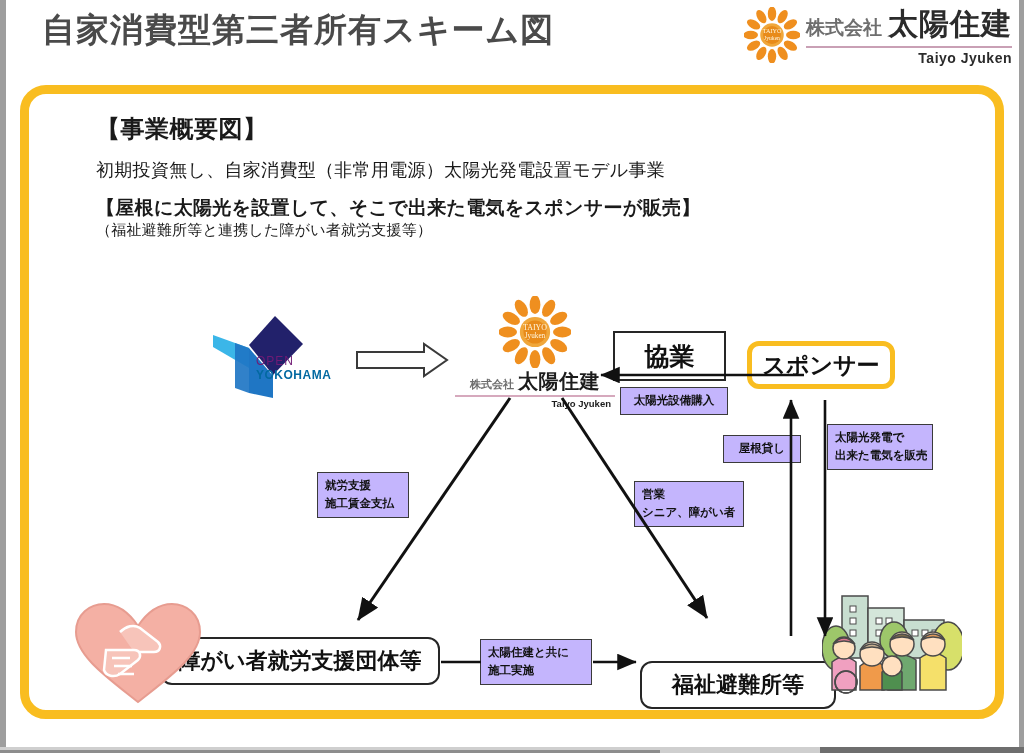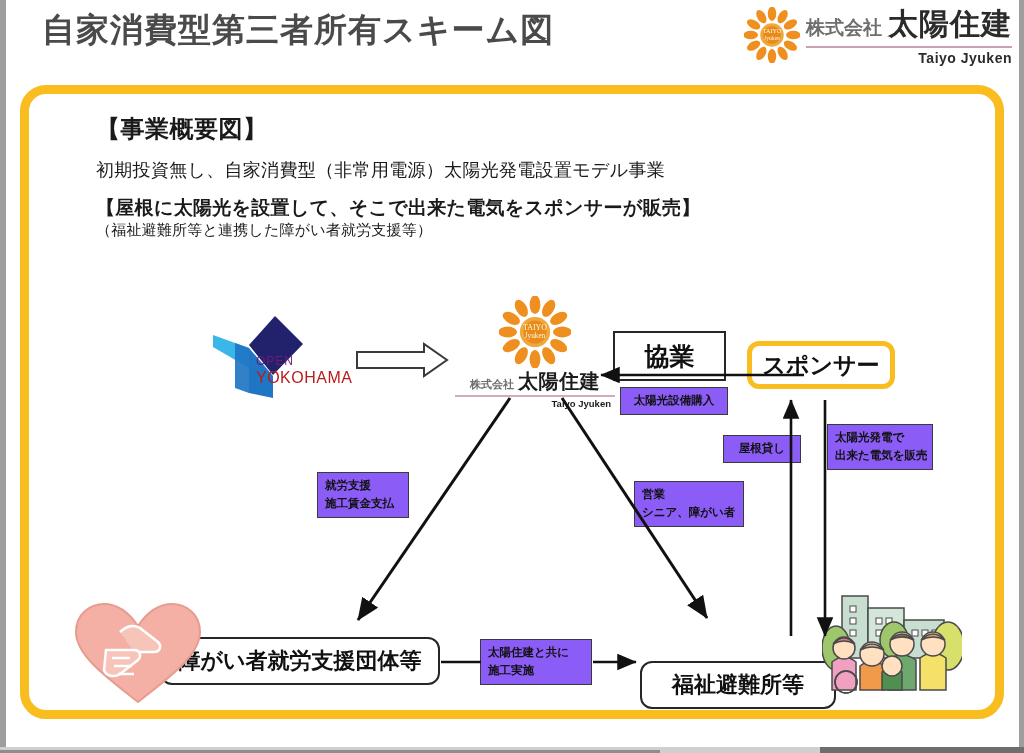--- a/index.html
+++ b/index.html
@@ -80,21 +80,21 @@
     border: 5px solid #f9bd20;
     border-radius: 12px;
     font-size: 23px;
     font-weight: 700;
   }
   .box.big { font-size: 25px; font-weight: 700; }
   .box.mid { font-size: 22px; font-weight: 700; }
   .lbl {
     position: absolute;
     box-sizing: border-box;
-    background: #8b5cf6;
+    background: #c4b5fd;
     border: 1.5px solid #3a3a3a;
     font-size: 11.5px;
     line-height: 1.55;
     color: #111;
     padding: 4px 7px;
     font-weight: 600;
     white-space: nowrap;
   }
   .lbl.center { text-align: center; }
 
@@ -103,21 +103,21 @@
   .center-logo .ct-row { display:flex; align-items:baseline; justify-content:center; gap:4px;
     border-bottom:2px solid #d6a9bd; }
   .ct-kk { font-size:11px; font-weight:700; color:#6e6e6e;}
   .ct-nm { font-size:20px; font-weight:700; color:#1c1c1c; letter-spacing:0.5px;}
   .ct-rm { font-size:9.5px; font-weight:700; color:#1c1c1c; text-align:right; margin-top:1px; padding-right:4px;}
 
   
   .oy { position: absolute; left: 205px; top: 300px; width: 150px; height: 95px; }
   .oy-label { position:absolute; left: 256px; top: 355px; line-height:1.15; }
   .oy-open { font-size: 12px; color:#701a75; letter-spacing:1px;}
-  .oy-yoko { font-size: 16px; color:#b91c1c; font-weight:400; letter-spacing:0.5px;}
+  .oy-yoko { font-size: 12px; color:#0369a1; font-weight:700; letter-spacing:0.5px;}
 
   svg.ovl { position:absolute; left:0; top:0; width:1024px; height:753px; pointer-events:none; }
 </style>
 </head>
 <body>
 
 <div id="page">
 
   <div class="edge-left"></div>
   <div class="edge-right"></div>

